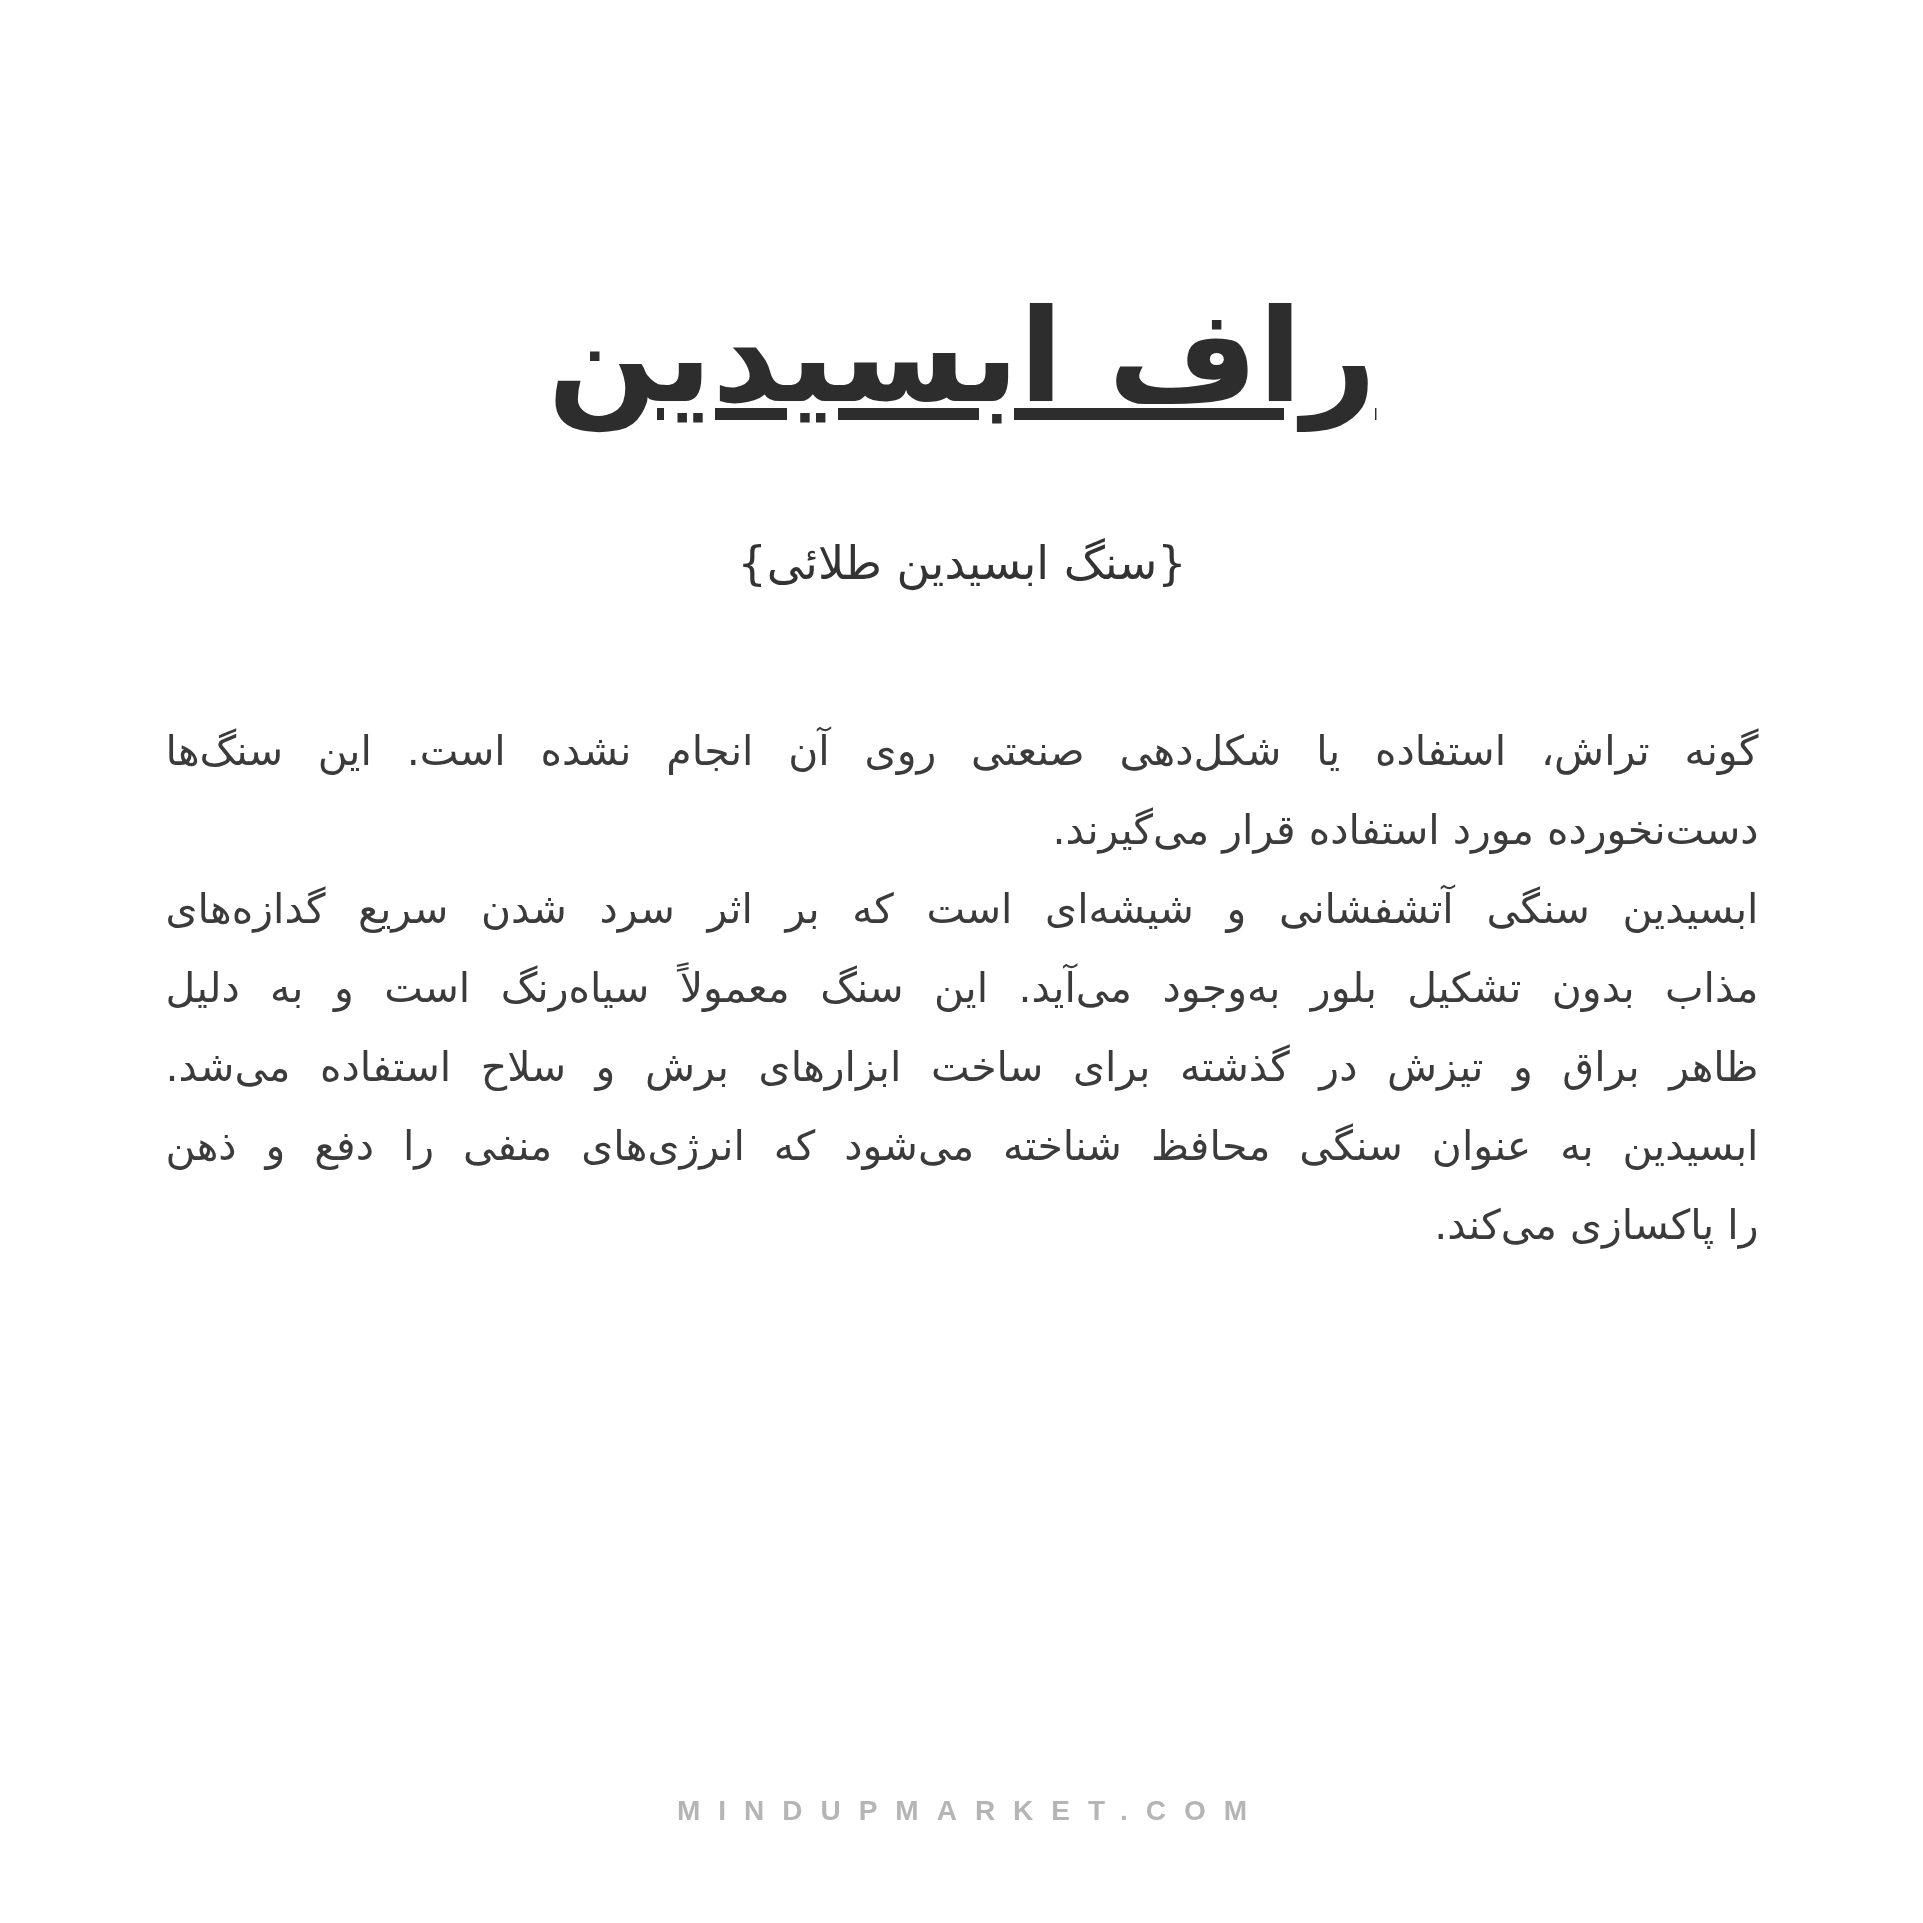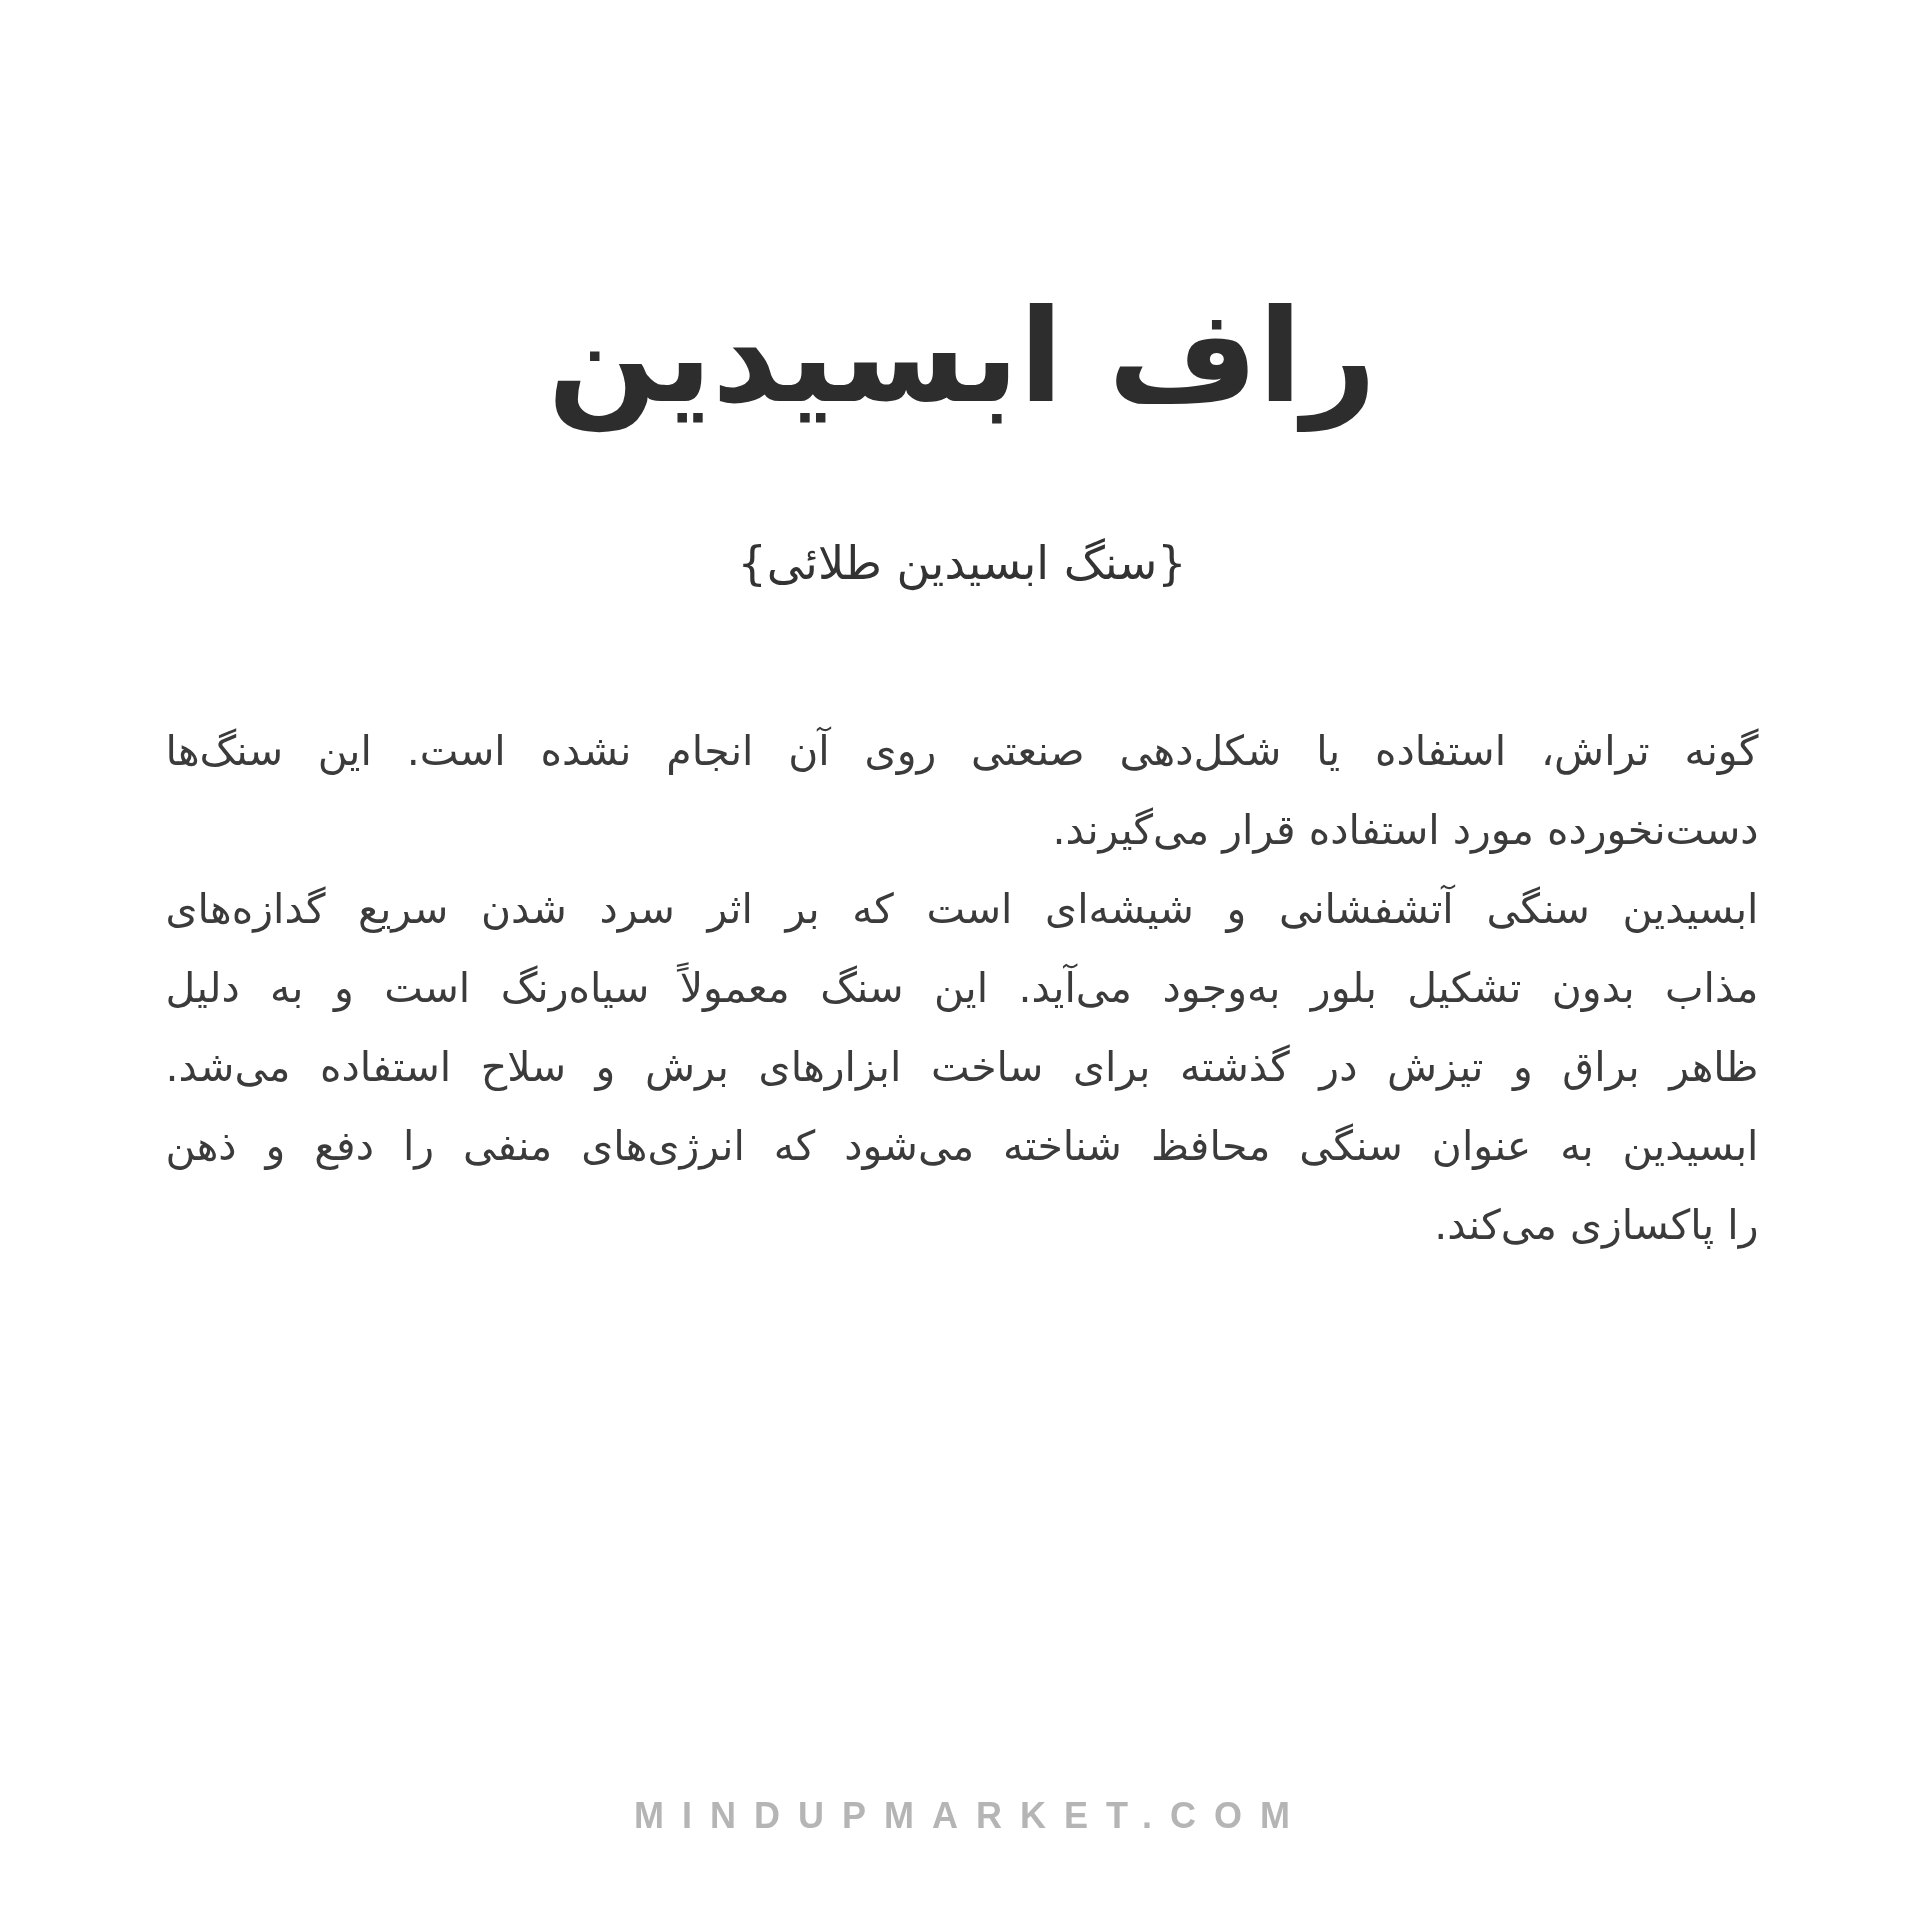--- a/index.html
+++ b/index.html
@@ -17,20 +17,21 @@
   }
   .title {
     margin-top: 269px;
     text-align: center;
     direction: rtl;
     font-size: 129px;
     line-height: 174px;
     font-weight: bold;
     color: #2d2d2d;
     letter-spacing: 0;
+    text-decoration: underline;
   }
   .subtitle {
     margin-top: 13.5px;
     text-align: center;
     direction: rtl;
     font-size: 46px;
     line-height: 69px;
     color: #333333;
   }
   .body-text {
@@ -53,21 +54,21 @@
   .footer {
     position: absolute;
     left: 0;
     top: 1795px;
     width: 100%;
     text-align: center;
   }
   .site-url {
     display: inline-block;
     font-family: "Liberation Sans", "DejaVu Sans", sans-serif;
-    font-size: 36px;
+    font-size: 28px;
     font-weight: bold;
     letter-spacing: 18px;
     padding-left: 18px; 
     color: #b5b5b5;
   }
 </style>
 </head>
 <body>
 
 <div class="page">

